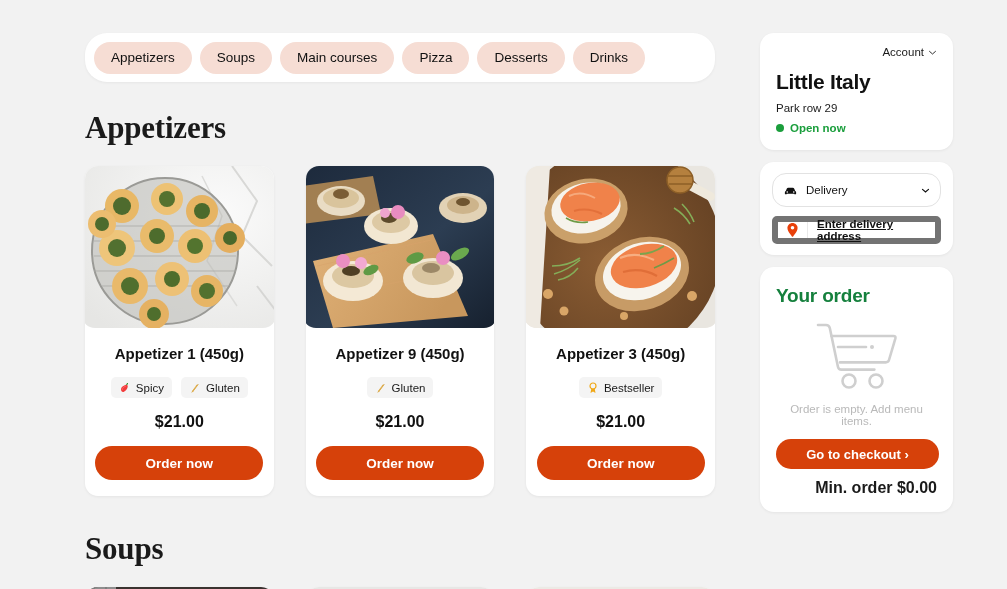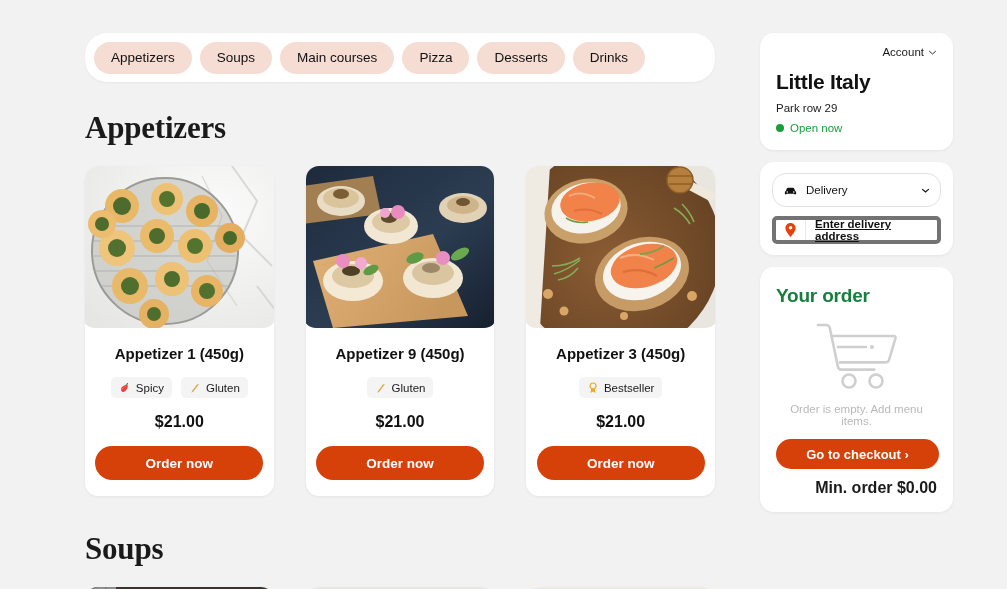--- a/index.html
+++ b/index.html
@@ -94,32 +94,32 @@
 
   
   .side-col { position: absolute; left: 760px; top: 33px; width: 193px; }
   .panel { background: #ffffff; border-radius: 14px; box-shadow: 0 1px 3px rgba(0,0,0,0.06); }
 
   .panel-store { padding: 13px 16px 16px 16px; margin-bottom: 12px; }
   .account-row { display: flex; justify-content: flex-end; align-items: center; gap: 4px; }
   .account-lbl { font-size: 11.5px; color: #1a1a1a; cursor: pointer; }
   .store-name { font-family: "Liberation Sans", sans-serif; font-size: 21px; font-weight: 700; color: #111111; margin-top: 12px; letter-spacing: -0.3px; }
   .store-addr { font-size: 11.5px; color: #1a1a1a; margin-top: 8px; }
-  .store-open { display: flex; align-items: center; gap: 6px; margin-top: 8px; font-size: 11.5px; color: #1a9e3c; font-weight: 400; }
+  .store-open { display: flex; align-items: center; gap: 6px; margin-top: 8px; font-size: 11.5px; color: #1a9e3c; font-weight: 700; }
   .green-dot { width: 8px; height: 8px; border-radius: 50%; background: #1a9e3c; display: block; }
 
   .panel-delivery { padding: 11px 12px; margin-bottom: 12px; }
   .delivery-select {
     height: 27px; border: 1px solid #e2e2e2; border-radius: 14px;
     display: flex; align-items: center; padding: 16px 10px; gap: 8px;
     cursor: pointer; background: #fff;
   }
   .delivery-lbl { font-size: 11.5px; color: #111111; flex: 1; }
   .address-box {
-    height: 28px; border: 4px solid #737373; border-radius: 5px;
+    height: 28px; border: 6px solid #737373; border-radius: 5px;
     display: flex; align-items: center; margin-top: 9px; background: #fff;
   }
   .pin-cell { width: 30px; display: flex; align-items: center; justify-content: center; border-right: 1px solid #e9e9e9; height: 100%; }
   .address-lbl {
     flex: 1; font-size: 11.5px; color: #111111; font-weight: 700;
     text-decoration: underline; padding-left: 9px; cursor: text;
   }
 
   .panel-order { padding: 18px 16px 15px 16px; }
   .order-title { font-size: 19px; font-weight: 700; color: #15803d; letter-spacing: -0.2px; }

